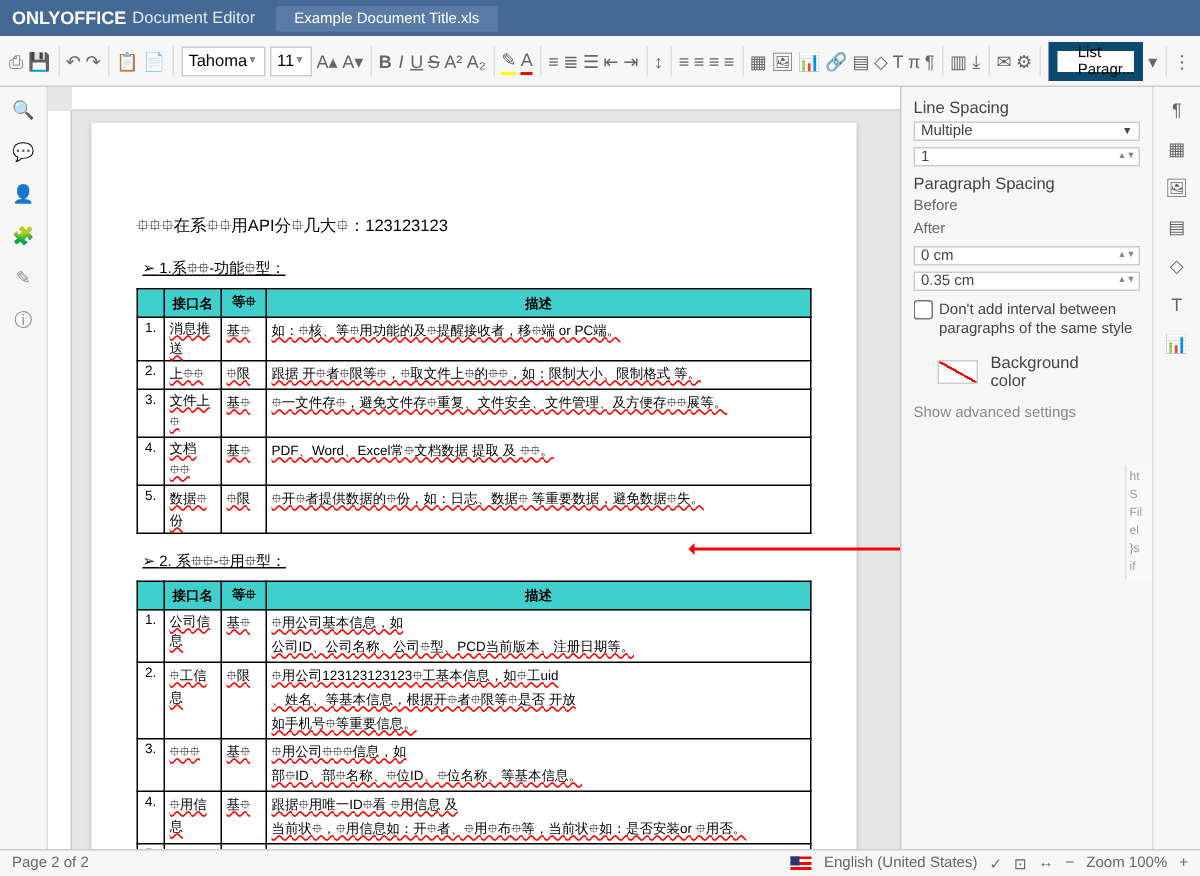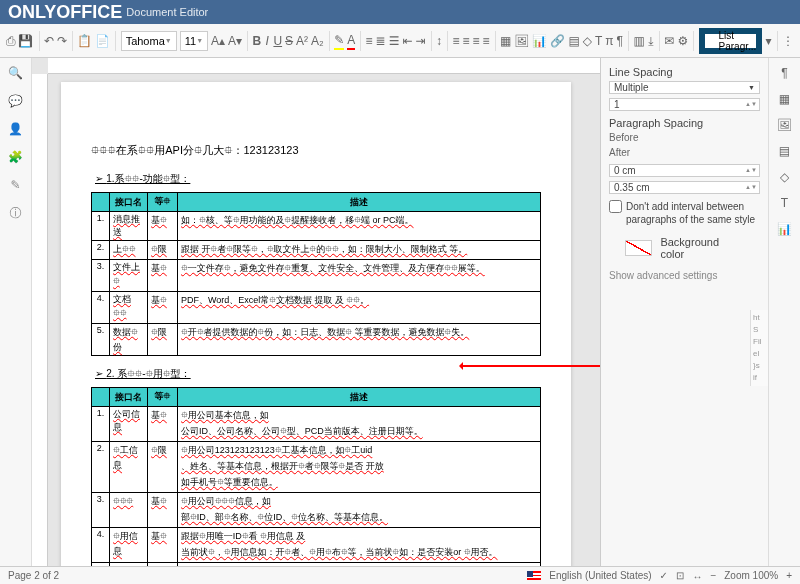--- a/index.html
+++ b/index.html
@@ -1,18 +1,18 @@
 <!DOCTYPE html>
 <html><head>
 <meta charset="utf-8">
 <style>
 * { box-sizing: border-box; margin: 0; padding: 0; }
 body { font-family: Tahoma, Arial, sans-serif; font-size: 11px; background: #f0f0f0; overflow: hidden; width: 800px; height: 584px; position: relative; }
 .titlebar { background: #446995; color: #fff; height: 24px; display: flex; align-items: center; padding: 0 8px; font-size: 11px; }
-.logo { font-weight: bold; font-size: 18px; margin-right: 4px; }
+.logo { font-weight: bold; font-size: 12px; margin-right: 4px; }
 .logo-sub { opacity: 0.85; margin-right: 14px; }
 .tab { background: #5a7ba8; padding: 3px 12px; border-radius: 2px 2px 0 0; font-size: 10px; }
 .toolbar { background: #f7f7f7; border-bottom: 1px solid #ccc; padding: 4px 6px; display: flex; align-items: center; gap: 3px; height: 34px; }
 .tb-btn { width: 18px; height: 18px; display: inline-flex; align-items: center; justify-content: center; color: #666; cursor: pointer; font-size: 12px; }
 .tb-sep { width: 1px; height: 20px; background: #ddd; margin: 0 2px; }
 .font-sel { border: 1px solid #ccc; background: #fff; height: 20px; padding: 0 4px; font-size: 11px; width: 78px; display: flex; align-items: center; justify-content: space-between; }
 .size-sel { border: 1px solid #ccc; background: #fff; height: 20px; padding: 0 4px; font-size: 11px; width: 42px; display: flex; align-items: center; justify-content: space-between; }
 .style-box { border: 6px solid #0c4a6e; background: #fff; height: 26px; width: 72px; display: flex; align-items: center; justify-content: center; font-size: 10px; padding-left: 14px; }
 .main { display: flex; height: 508px; }
 .left-tools { width: 32px; background: #f7f7f7; border-right: 1px solid #ddd; display: flex; flex-direction: column; align-items: center; padding-top: 6px; gap: 10px; }
@@ -49,20 +49,21 @@
 .flag { width: 14px; height: 9px; background: linear-gradient(red 20%, white 20%, white 40%, red 40%, red 60%, white 60%, white 80%, red 80%); position: relative; display: inline-block; }
 .flag::before { content:''; position:absolute; left:0; top:0; width:6px; height:6px; background:#223a74; }
 .code-strip { position: absolute; right: 32px; top: 310px; width: 18px; background: #fafafa; border-left: 1px solid #ddd; font-size: 8px; color: #999; padding: 2px; line-height: 1.5; }
 </style>
 </head>
 <body>
 
 <div class="titlebar">
   <span class="logo">ONLYOFFICE</span>
   <span class="logo-sub">Document Editor</span>
+  <span class="tab">Example Document Title.xls</span>
 </div>
 
 <div class="toolbar">
   <span class="tb-btn">⎙</span>
   <span class="tb-btn">💾</span>
   <span class="tb-sep"></span>
   <span class="tb-btn">↶</span>
   <span class="tb-btn">↷</span>
   <span class="tb-sep"></span>
   <span class="tb-btn">📋</span>

